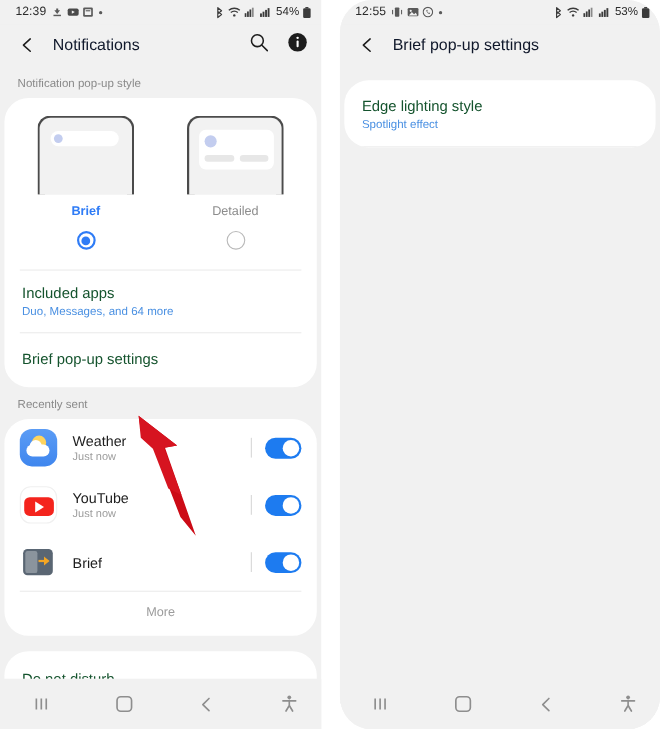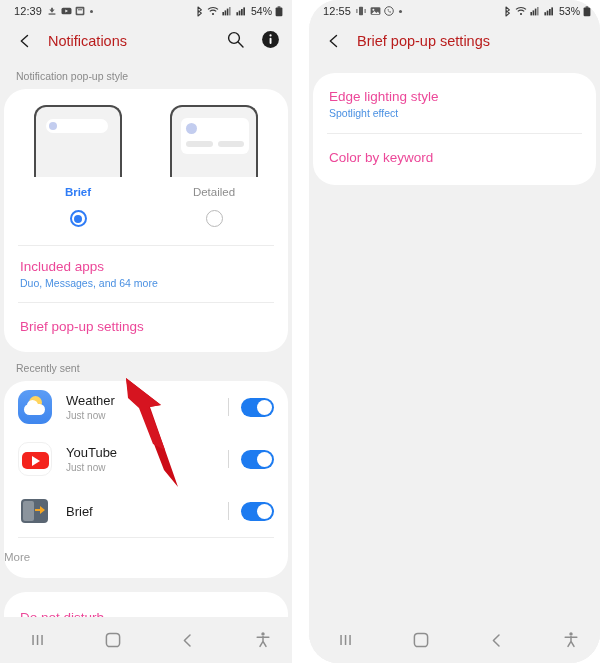--- a/index.html
+++ b/index.html
@@ -62,21 +62,21 @@
     padding: 0 12px 0 14px;
     background: #f1f1f1;
   }
   .back-btn {
     width: 22px; height: 22px;
     display: flex; align-items: center; justify-content: center;
     flex: 0 0 auto;
   }
   .appbar-title {
     font-size: 14.5px;
-    color: #b91c1c;
+    color: #0f172a;
     margin-left: 12px;
     white-space: nowrap;
   }
   .appbar-actions {
     margin-left: auto;
     display: flex;
     align-items: center;
     gap: 16px;
   }
 
@@ -185,21 +185,21 @@
     background: #ececec;
     margin: 0 14px;
   }
 
   .row {
     padding: 13px 16px;
     position: relative;
   }
   .row-title {
     font-size: 13.5px;
-    color: #ec4899;
+    color: #14532d;
   }
   .row-sub {
     font-size: 10.5px;
     color: #4a90e2;
     margin-top: 3px;
   }
 
   
   .app-row {
     display: flex;
@@ -230,20 +230,21 @@
   }
   .toggle::after {
     content: "";
     position: absolute;
     right: 2px; top: 2px;
     width: 15px; height: 15px;
     border-radius: 50%;
     background: #ffffff;
   }
   .more-row {
+    text-align: center;
     font-size: 11.5px;
     color: #9c9c9c;
     padding: 13px 0 15px 0;
   }
 
   
   .ic-weather {
     background: linear-gradient(#5b9cf5,#3f86ee);
     border-radius: 11px;
   }
@@ -636,23 +637,20 @@
 
       <div class="card">
 
         <div class="row" style="padding-top:16px;padding-bottom:14px;">
           <div class="row-title">Edge lighting style</div>
           <div class="row-sub">Spotlight effect</div>
         </div>
 
         <div class="divider"></div>
 
-        <div class="row" style="padding-top:16px;padding-bottom:20px;">
-          <div class="row-title">Color by keyword</div>
-        </div>
       </div>
 
       <div class="navbar">
         <div class="nav-btn">
           <svg width="18" height="18" viewBox="0 0 18 18">
               <rect x="3.3" y="4" width="1.5" height="10" fill="#8e8e8e"></rect>
               <rect x="7.8" y="4" width="1.5" height="10" fill="#8e8e8e"></rect>
               <rect x="12.3" y="4" width="1.5" height="10" fill="#8e8e8e"></rect>
             </svg>
         </div>

